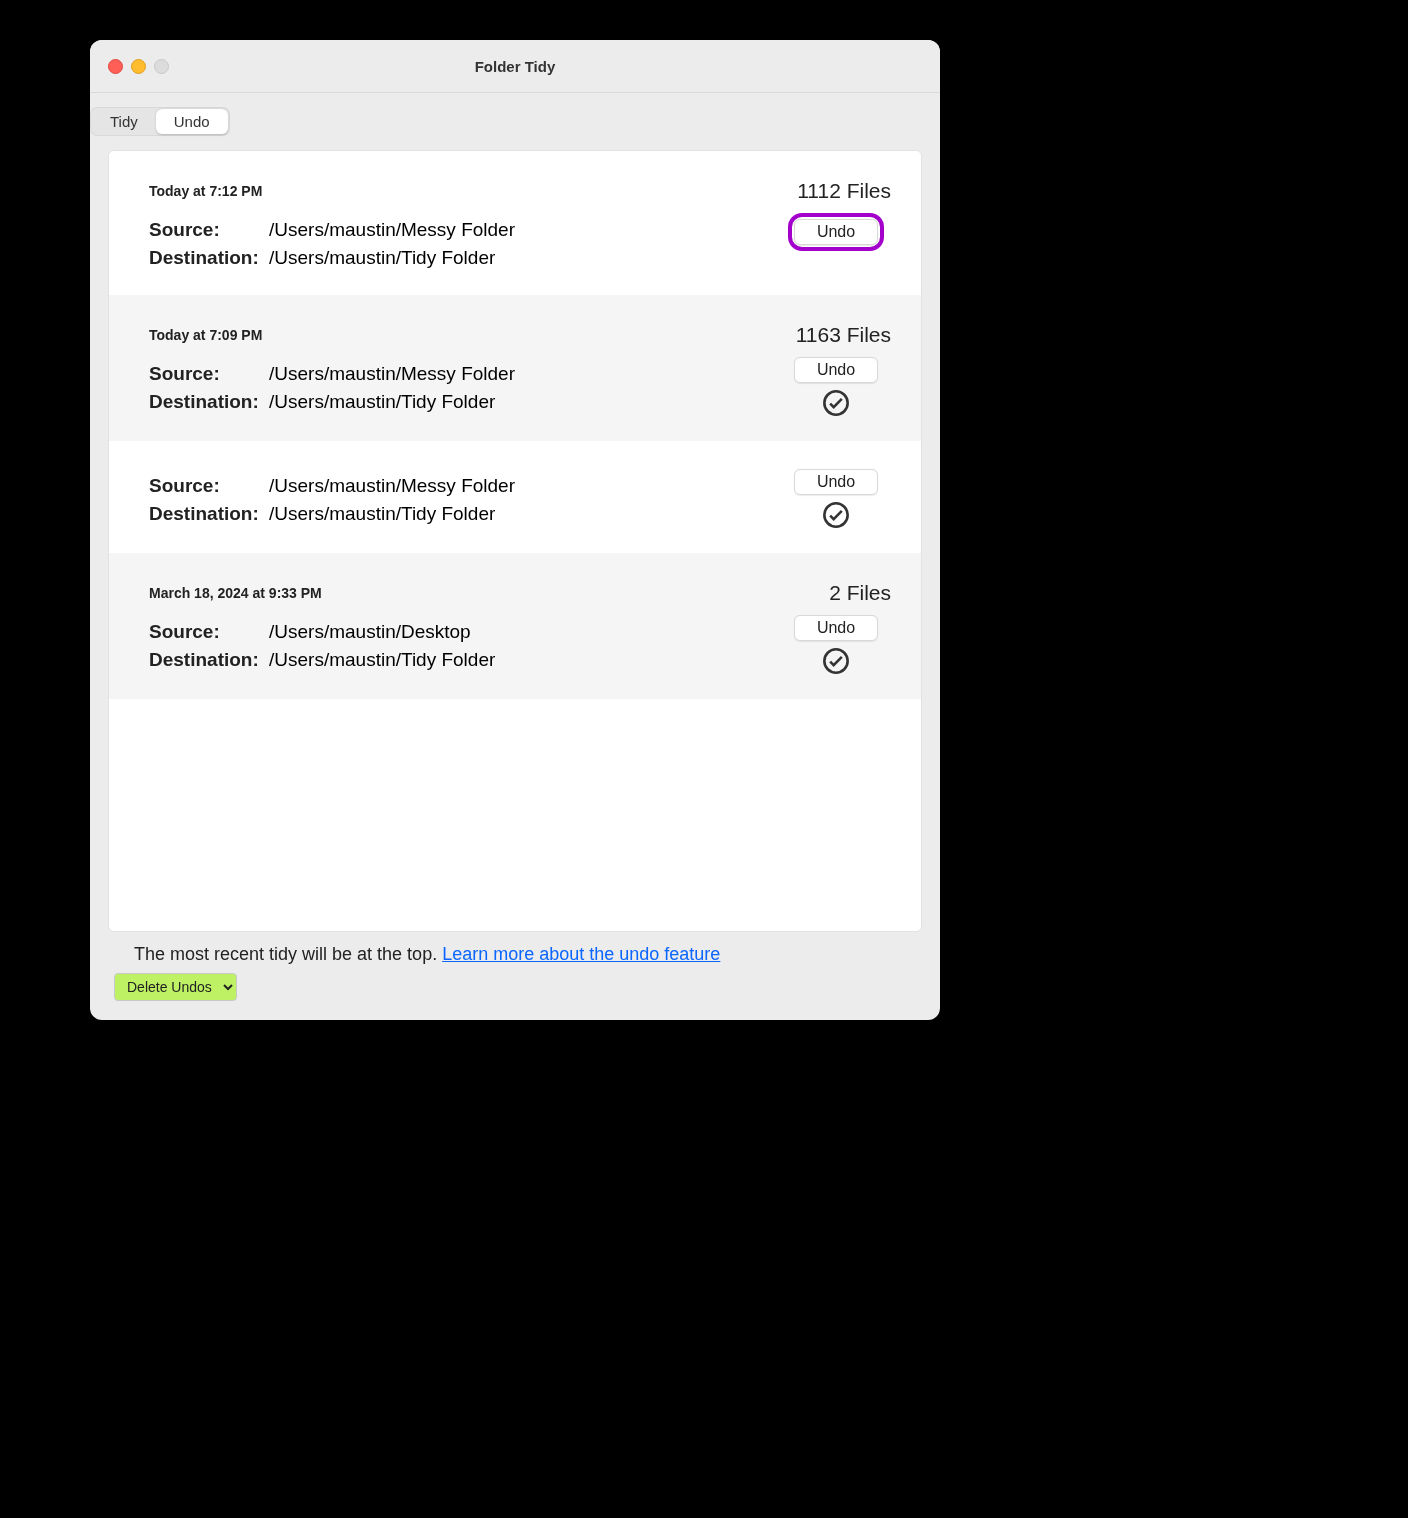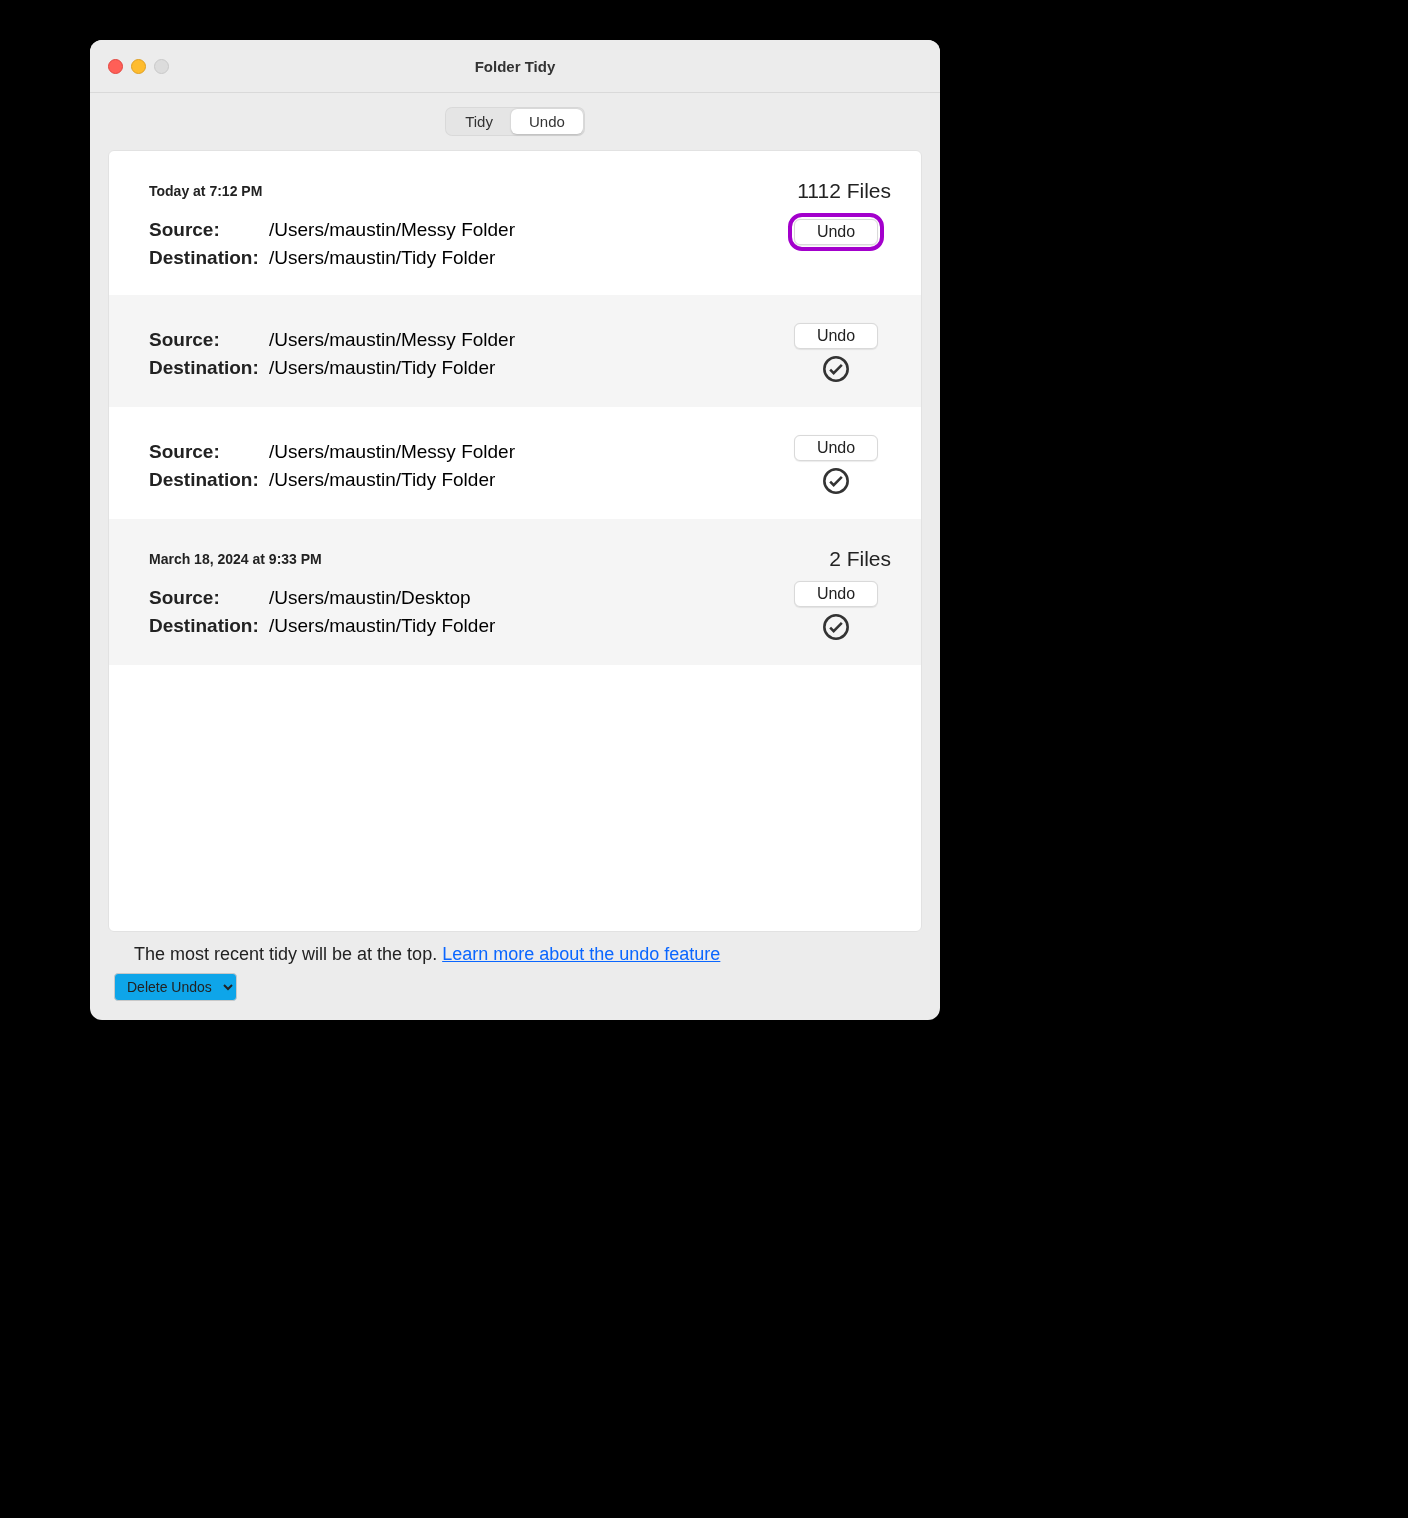--- a/index.html
+++ b/index.html
@@ -45,21 +45,21 @@
   .tl.yellow { background: #febc2e; border:1px solid #dfa023;}
   .tl.grey { background: #dcdcdc; border:1px solid #c9c9c9;}
   .title {
     margin: 0 auto;
     font-size: 15px;
     font-weight: 600;
     color: #333;
   }
   .tabsrow {
     display:flex;
-    justify-content:center;
+    justify-content:flex-start;
     padding-top:14px;
   }
   .segment {
     display:flex;
     background:#e5e5e5;
     border-radius:7px;
     padding:2px;
     box-shadow: inset 0 0 0 1px rgba(0,0,0,0.05);
   }
   .segbtn {
@@ -164,21 +164,21 @@
     color:#0a66ff;
     text-decoration:underline;
     cursor:pointer;
   }
   .delete-sel {
     margin: 8px 0 0 24px;
     font-size:14px;
     padding:4px 8px;
     border:1px solid #c8c8c8;
     border-radius:4px;
-    background:#0ea5e9;
+    background:#bef264;
     color:#222;
   }
 </style>
 </head>
 <body>
 
 <div class="window">
   <div class="titlebar">
     <div class="traffic">
       <div class="tl red"></div>
@@ -211,20 +211,24 @@
               <div class="lbl">Destination:</div>
               <div class="val">/Users/maustin/Tidy Folder</div>
             </div>
           </div>
           <div class="rightcol">
             <span class="highlight-ring"><button class="undo-btn">Undo</button></span>
           </div>
         </div>
       </div>
       <div class="entry alt">
+        <div class="entry-hdr">
+          <div class="entry-time">Today at 7:09 PM</div>
+          <div class="entry-files">1163 Files</div>
+        </div>
         <div class="entryflex">
           <div class="leftcol">
             <div class="row">
               <div class="lbl">Source:</div>
               <div class="val">/Users/maustin/Messy Folder</div>
             </div>
             <div class="row">
               <div class="lbl">Destination:</div>
               <div class="val">/Users/maustin/Tidy Folder</div>
             </div>

